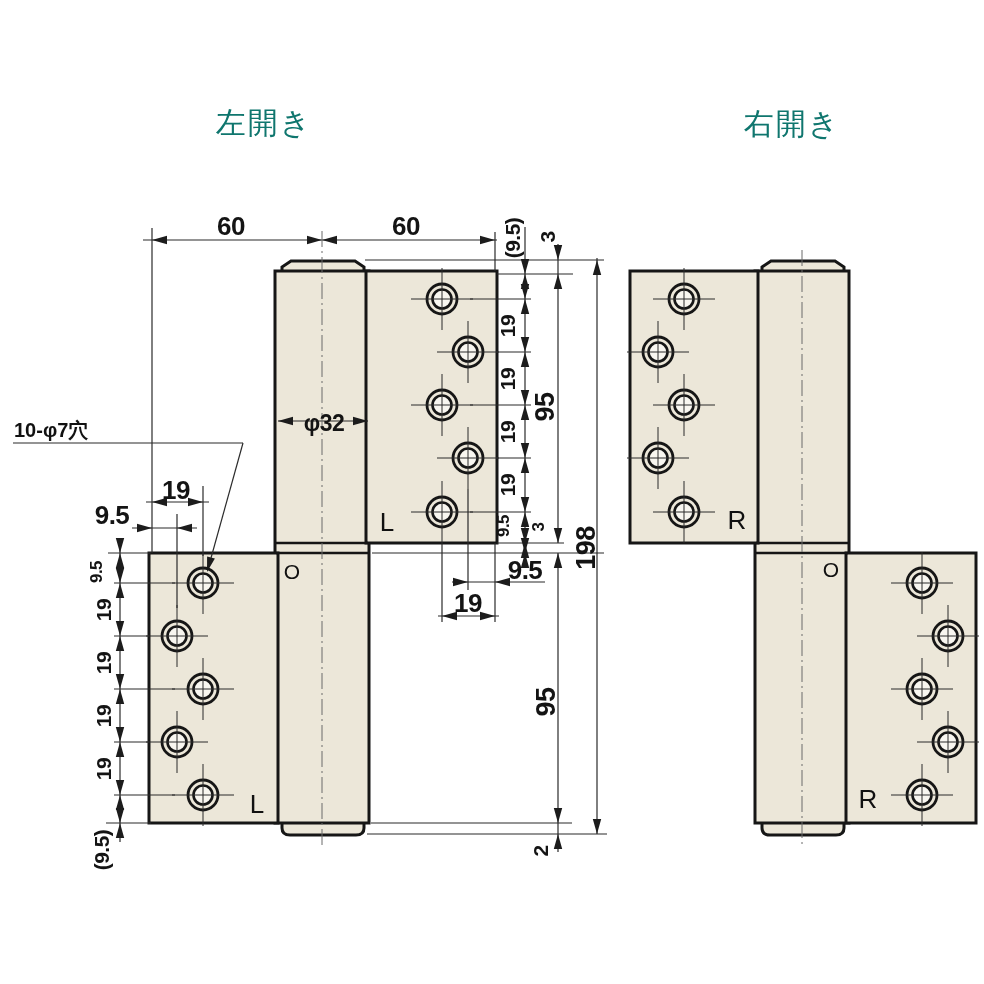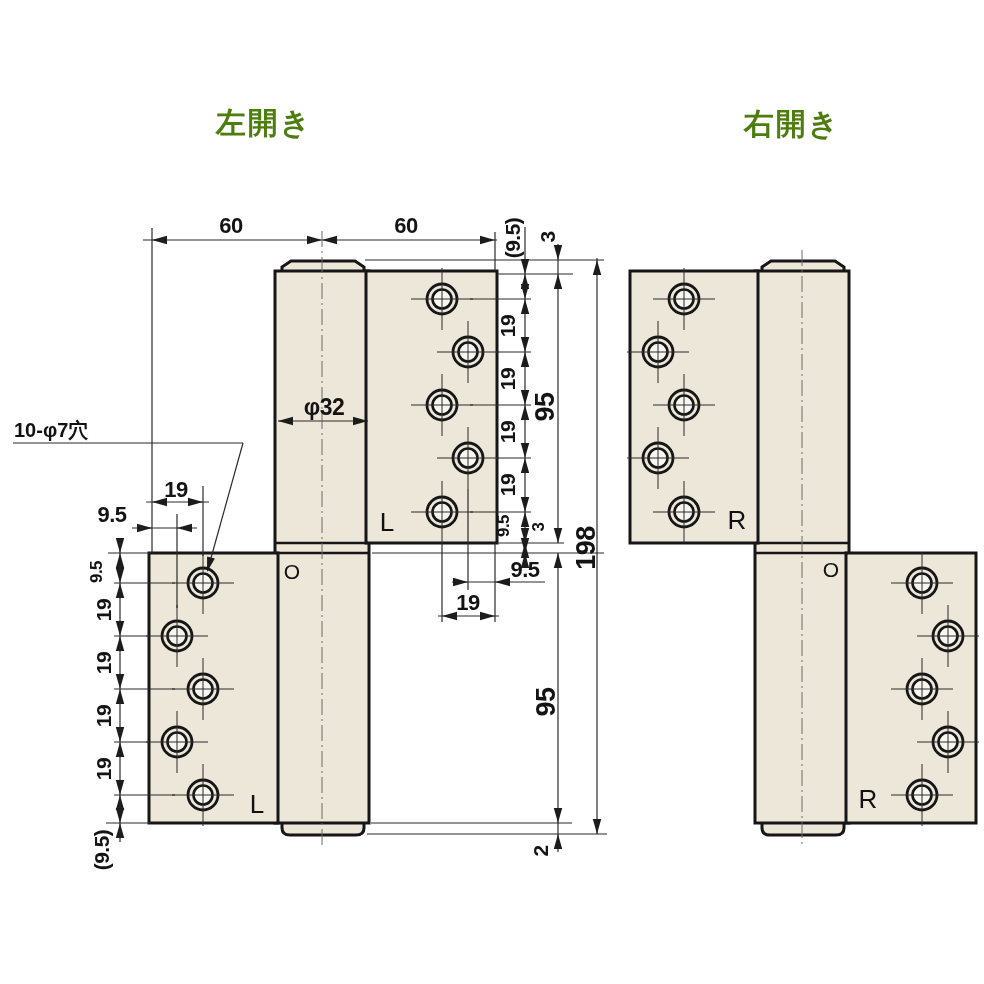--- a/index.html
+++ b/index.html
@@ -1,26 +1,26 @@
 <!DOCTYPE html>
 <html><head>
 <meta charset="utf-8">
 <style>
   html,body{margin:0;padding:0;background:#fff;}
   #stage{position:relative;width:984px;height:984px;background:#ffffff;
          font-family:"Liberation Sans",sans-serif;overflow:hidden;}
   #draw{position:absolute;left:0;top:0;}
-  .title{position:absolute;transform:translate(-50%,-50%);font-size:30px;font-weight:700;
-         letter-spacing:2px;color:#4d7c0f;white-space:nowrap;}
+  .title{position:absolute;transform:translate(-50%,-50%);font-size:30px;font-weight:400;
+         letter-spacing:2px;color:#0f766e;white-space:nowrap;}
   .note{position:absolute;transform:translate(0,-50%);font-weight:bold;font-size:20px;
         color:#111;white-space:nowrap;letter-spacing:0px;}
   .lab{position:absolute;color:#141414;line-height:1;white-space:nowrap;
        transform:translate(-50%,-50%);letter-spacing:-0.5px;}
-  .k-d{font-weight:bold;font-size:22px;}
-  .k-dl{font-weight:bold;font-size:23px;}
+  .k-d{font-weight:bold;font-size:26px;}
+  .k-dl{font-weight:bold;font-size:23px;margin-top:16px;}
   .k-r{font-weight:bold;font-size:21px;transform:translate(-50%,-50%) rotate(-90deg);}
   .k-rs{font-weight:bold;font-size:17px;transform:translate(-50%,-50%) rotate(-90deg);}
   .k-R{font-weight:bold;font-size:27px;transform:translate(-50%,-50%) rotate(-90deg);}
   .letter{position:absolute;transform:translate(-50%,-50%);font-size:26px;font-weight:400;
           color:#111;line-height:1;}
   .letter.small{font-size:21px;}
 </style>
 </head>
 <body>
 

